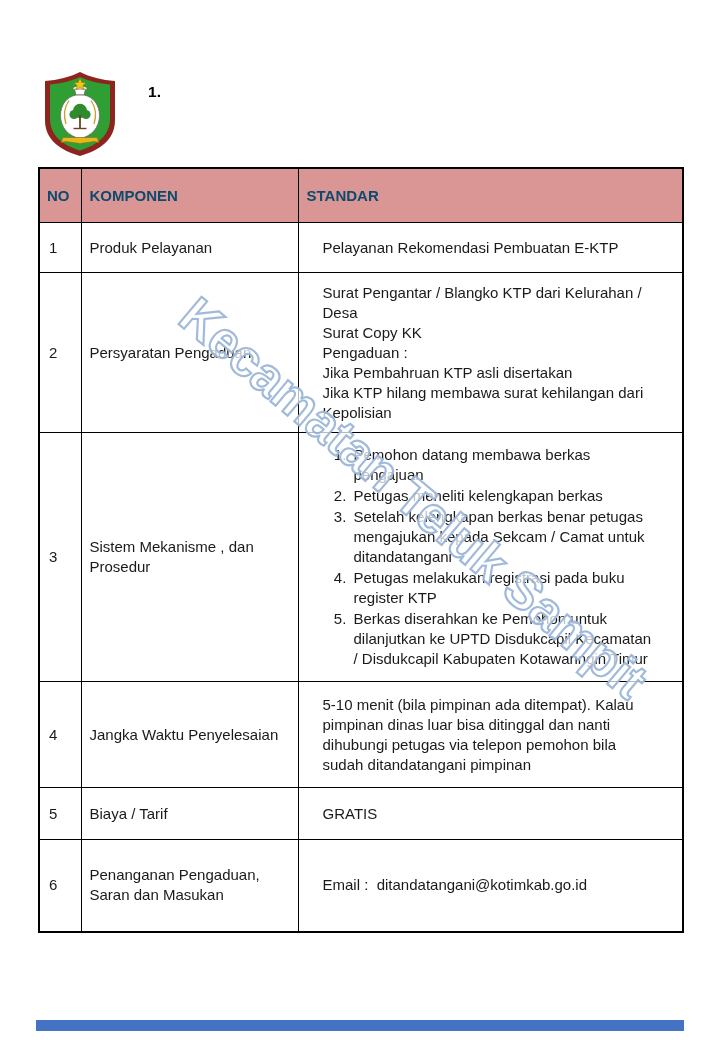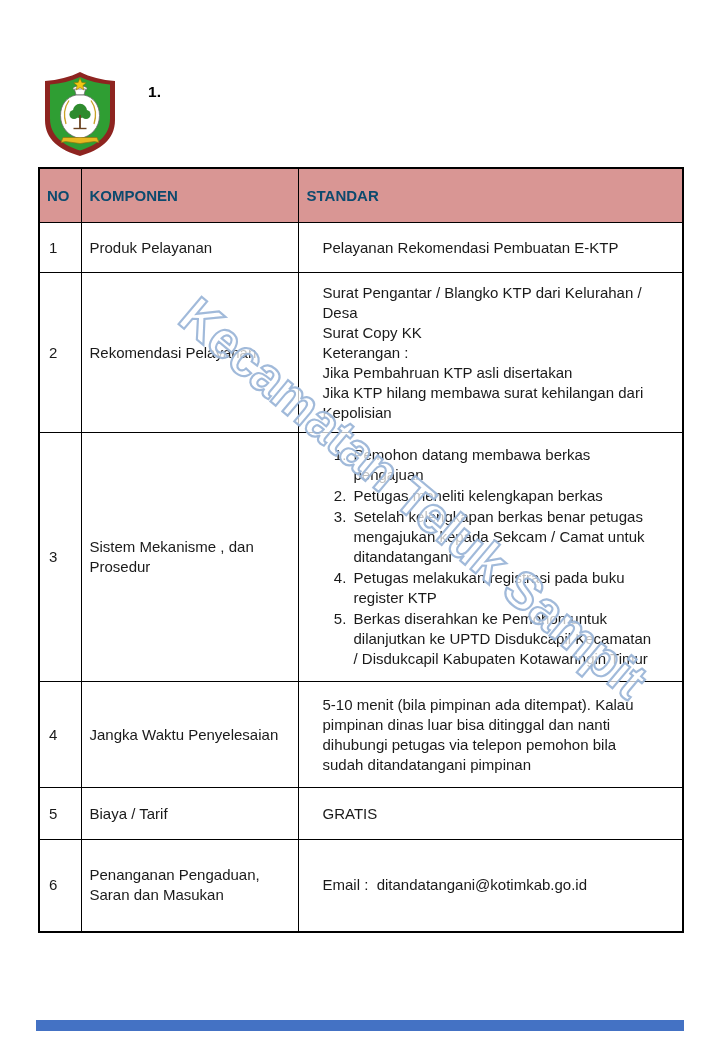--- a/index.html
+++ b/index.html
@@ -114,25 +114,25 @@
     <tbody id="sp-body">
         <tr style="height: 50px;">
           <td class="c-no">1</td>
           <td class="c-komp">Produk Pelayanan</td>
           <td class="c-ur">
             <div class="u-line">Pelayanan Rekomendasi Pembuatan E-KTP</div>
           </td>
         </tr>
         <tr style="height: 160px;">
           <td class="c-no">2</td>
-          <td class="c-komp">Rekomendasi Pelayanan</td>
+          <td class="c-komp">Persyaratan Pengaduan</td>
           <td class="c-ur">
             <div class="u-line">Surat Pengantar / Blangko KTP dari Kelurahan / Desa</div>
             <div class="u-line">Surat Copy KK</div>
-            <div class="u-line">Keterangan :</div>
+            <div class="u-line">Pengaduan :</div>
             <div class="u-line">Jika Pembahruan KTP asli disertakan</div>
             <div class="u-line">Jika KTP hilang membawa surat kehilangan dari Kepolisian</div>
           </td>
         </tr>
         <tr style="height: 230px;">
           <td class="c-no">3</td>
           <td class="c-komp">Sistem Mekanisme , dan Prosedur</td>
           <td class="c-ur">
             <ol>
               <li>Pemohon datang membawa berkas pengajuan</li>

